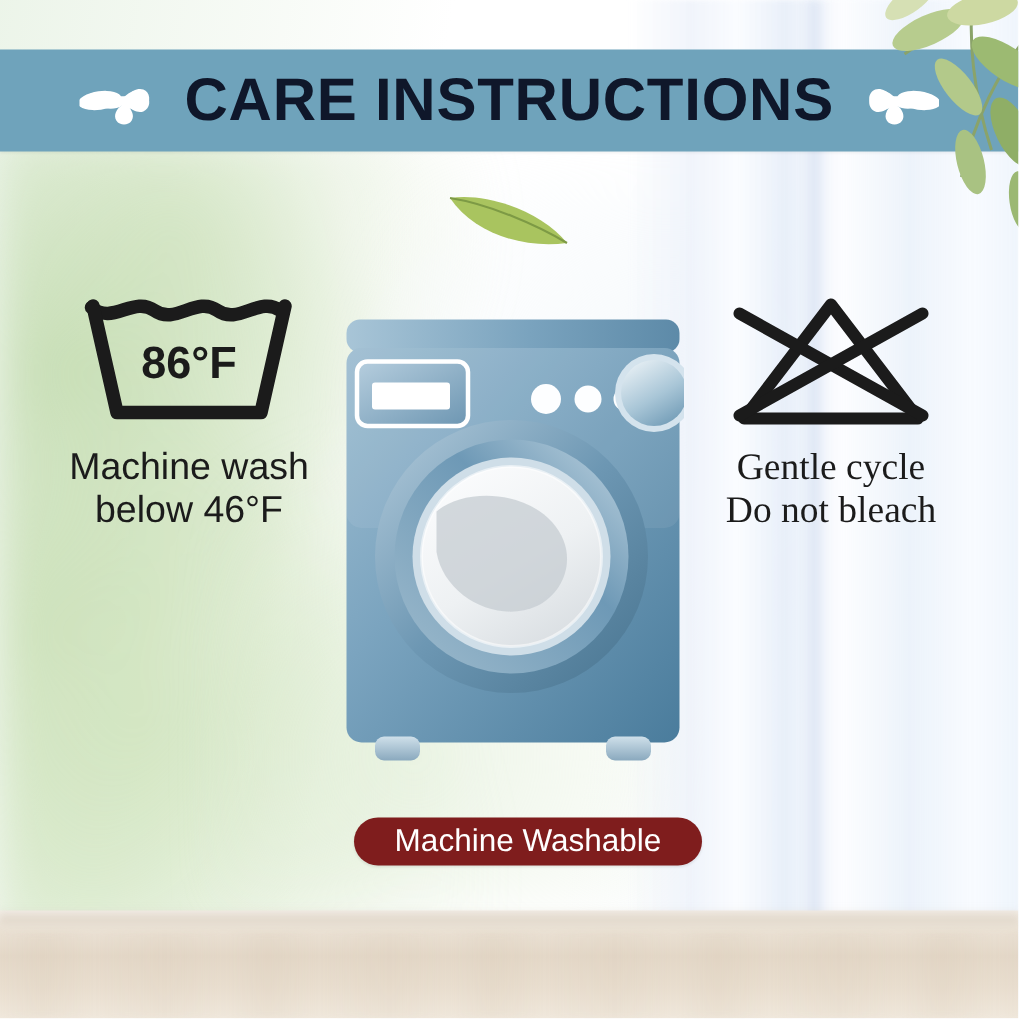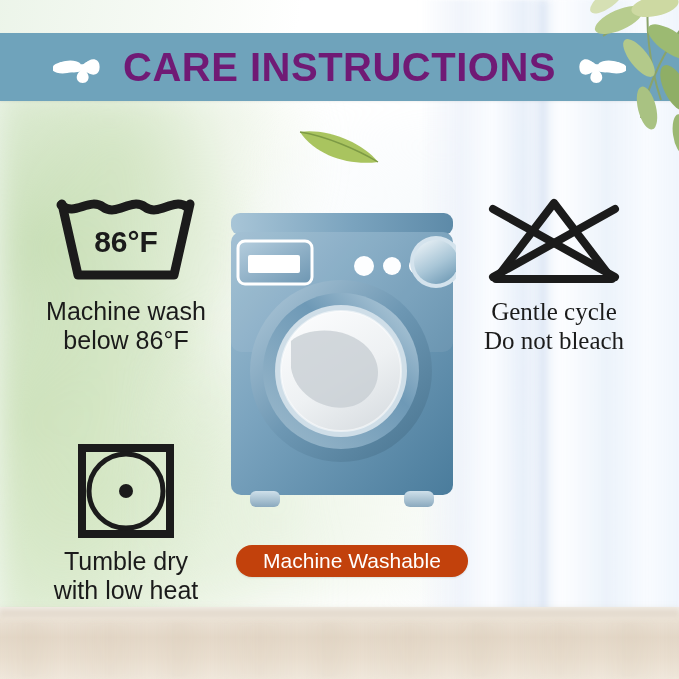--- a/index.html
+++ b/index.html
@@ -87,21 +87,21 @@
 
   
   .banner {
     position: absolute; left: 0; top: 33px;
     width: 679px; height: 68px;
     background: #6fa3bb;
     display: flex; align-items: center; justify-content: center;
     box-shadow: 0 1px 2px rgba(0,0,0,0.06);
   }
   .banner-title {
-    color: #701a75;
+    color: #0f172a;
     font-size: 40px;
     font-weight: bold;
     letter-spacing: 0.5px;
     white-space: nowrap;
     line-height: 1;
   }
   .fleur {
     width: 56px; height: 46px;
     flex: none;
   }
@@ -143,21 +143,21 @@
   }
 
   
   .washer { position: absolute; left: 228px; top: 208px; width: 228px; height: 320px; }
   .washer svg { display:block; width:100%; height:100%; }
 
   
   .badge {
     position: absolute; left: 236px; top: 545px;
     width: 232px; height: 32px;
-    background: #c2410c;
+    background: #7f1d1d;
     border-radius: 16px;
     display:flex; align-items:center; justify-content:center;
     color: #ffffff;
     font-size: 21px;
     box-shadow: 0 1px 2px rgba(0,0,0,0.10);
   }
 </style>
 </head>
 <body>
 
@@ -227,46 +227,35 @@
 
   <div class="cell cell-tl">
     <div class="icon-box">
       <svg width="146" height="92" viewBox="0 0 146 92">
         <path d="M8 10 C22 22 36 2 50 12 C64 22 78 2 92 12 C106 22 120 2 134 12" stroke="#1b1b1b" stroke-width="9" fill="none" stroke-linecap="round"></path>
         <path d="M9 9 L25 80 L121 80 L137 9" stroke="#1b1b1b" stroke-width="9" fill="none" stroke-linejoin="round" stroke-linecap="round"></path>
         <text x="73" y="57" text-anchor="middle" font-family="Liberation Sans, sans-serif" font-size="30" font-weight="bold" fill="#1b1b1b">86°F</text>
       </svg>
     </div>
     <div class="cell-label">Machine wash
-below 86°F</div>
+below 46°F</div>
   </div>
 
   <div class="cell cell-tr">
     <div class="icon-box">
       <svg width="146" height="92" viewBox="0 0 146 92">
         <path d="M73 8 L131 84 L15 84 Z" stroke="#1b1b1b" stroke-width="8" fill="none" stroke-linejoin="round"></path>
         <line x1="12" y1="14" x2="134" y2="82" stroke="#1b1b1b" stroke-width="8" stroke-linecap="round"></line>
         <line x1="134" y1="14" x2="12" y2="82" stroke="#1b1b1b" stroke-width="8" stroke-linecap="round"></line>
       </svg>
     </div>
     <div class="cell-label">Gentle cycle
 Do not bleach</div>
   </div>
 
-  <div class="cell cell-bl">
-    <div class="icon-box">
-      <svg width="100" height="98" viewBox="0 0 100 98">
-        <rect x="6" y="6" width="88" height="86" stroke="#1b1b1b" stroke-width="8" fill="none"></rect>
-        <circle cx="50" cy="49" r="37" stroke="#1b1b1b" stroke-width="5" fill="none"></circle>
-        <circle cx="50" cy="49" r="7" fill="#1b1b1b"></circle>
-      </svg>
-    </div>
-    <div class="cell-label">Tumble dry
-with low heat</div>
-  </div>
 
 
   <div class="washer">
     <svg viewBox="0 0 228 320">
       <defs>
         <linearGradient id="bodyGrad" x1="0" y1="0" x2="1" y2="1">
           <stop offset="0%" stop-color="#9dbdd1"></stop>
           <stop offset="40%" stop-color="#7ba4bf"></stop>
           <stop offset="100%" stop-color="#4a7c9c"></stop>
         </linearGradient>

